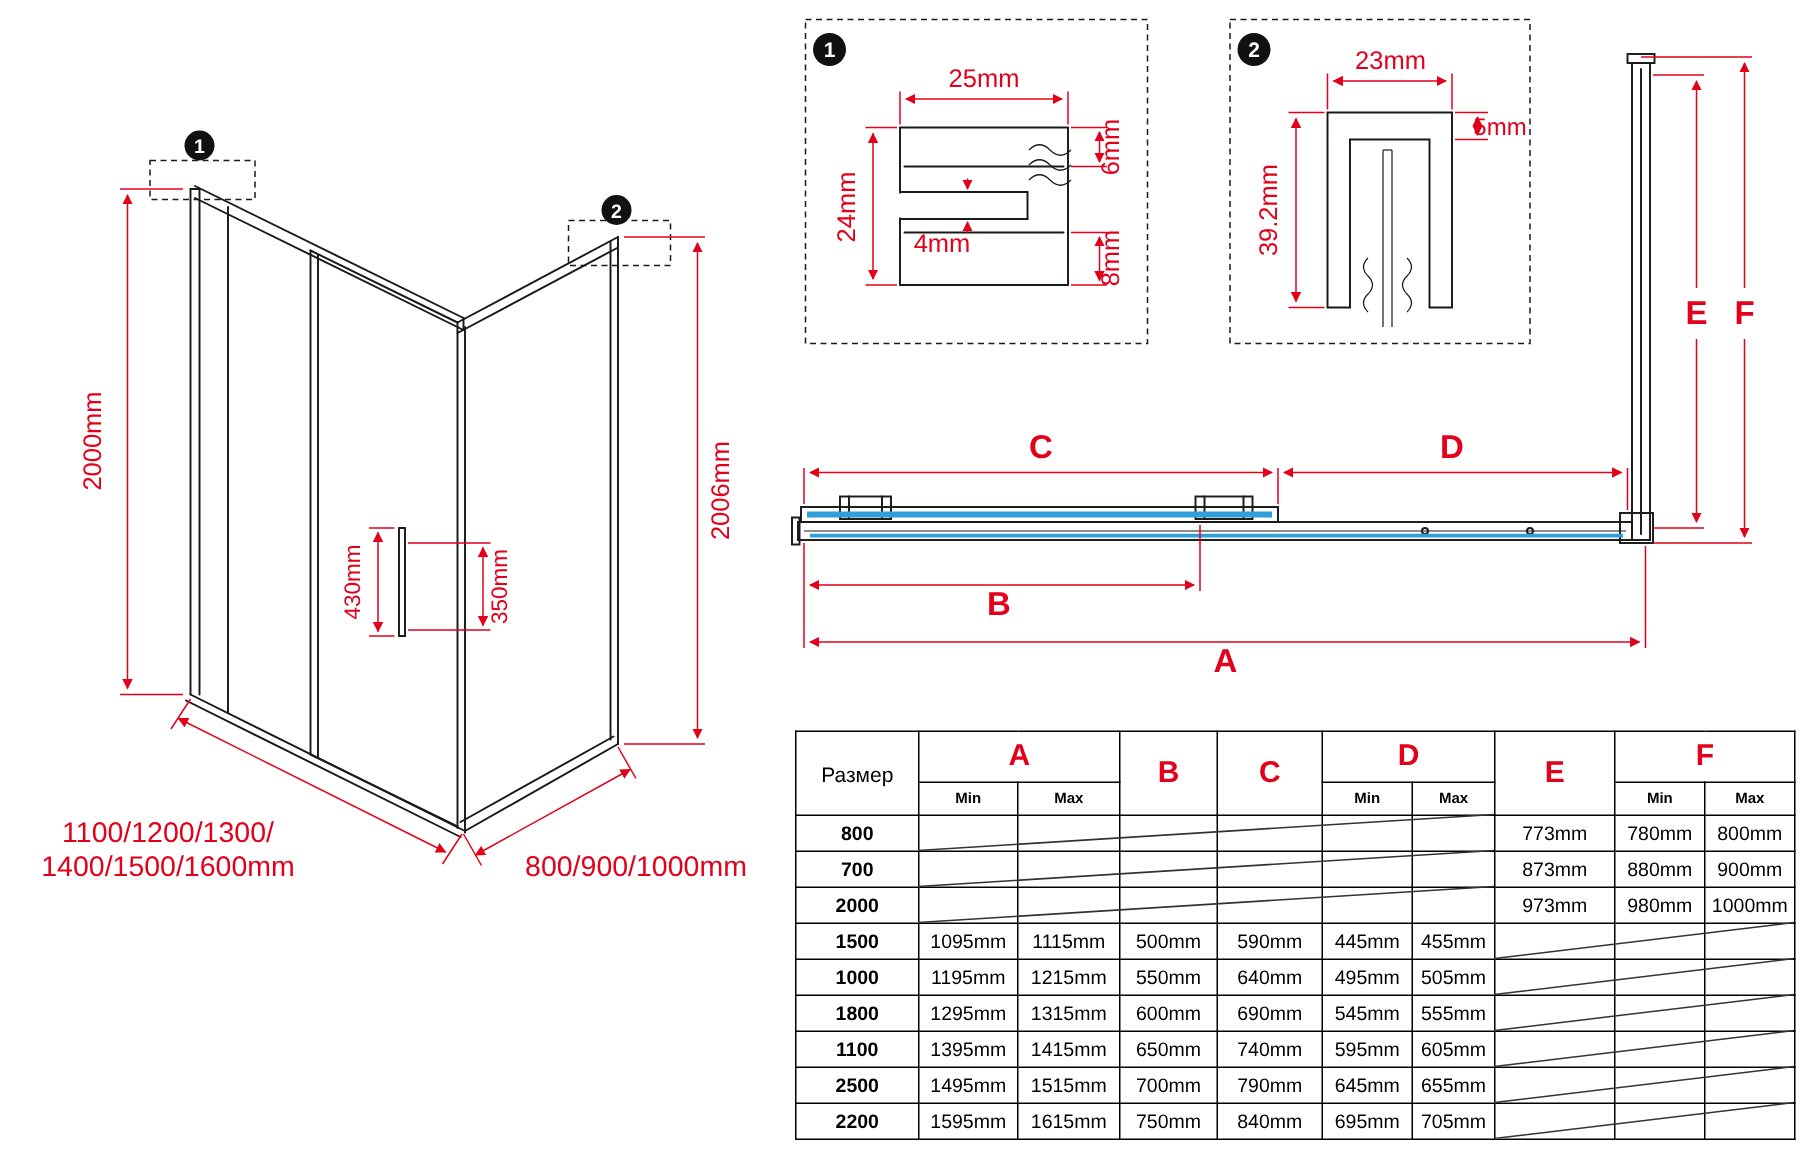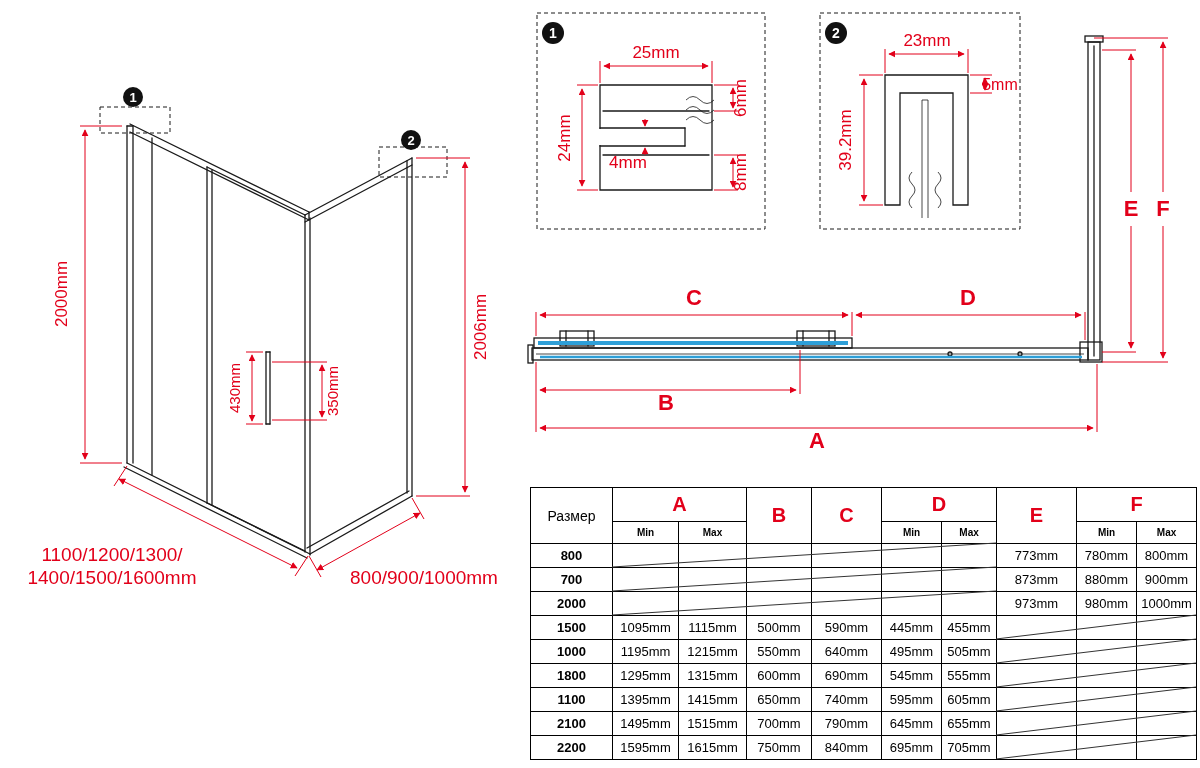--- a/index.html
+++ b/index.html
@@ -392,21 +392,21 @@
           <td>1415mm</td>
           <td>650mm</td>
           <td>740mm</td>
           <td>595mm</td>
           <td>605mm</td>
           <td></td>
           <td></td>
           <td></td>
         </tr>
         <tr>
-          <td class="size">2100</td>
+          <td class="size">2500</td>
           <td>1495mm</td>
           <td>1515mm</td>
           <td>700mm</td>
           <td>790mm</td>
           <td>645mm</td>
           <td>655mm</td>
           <td></td>
           <td></td>
           <td></td>
         </tr>

